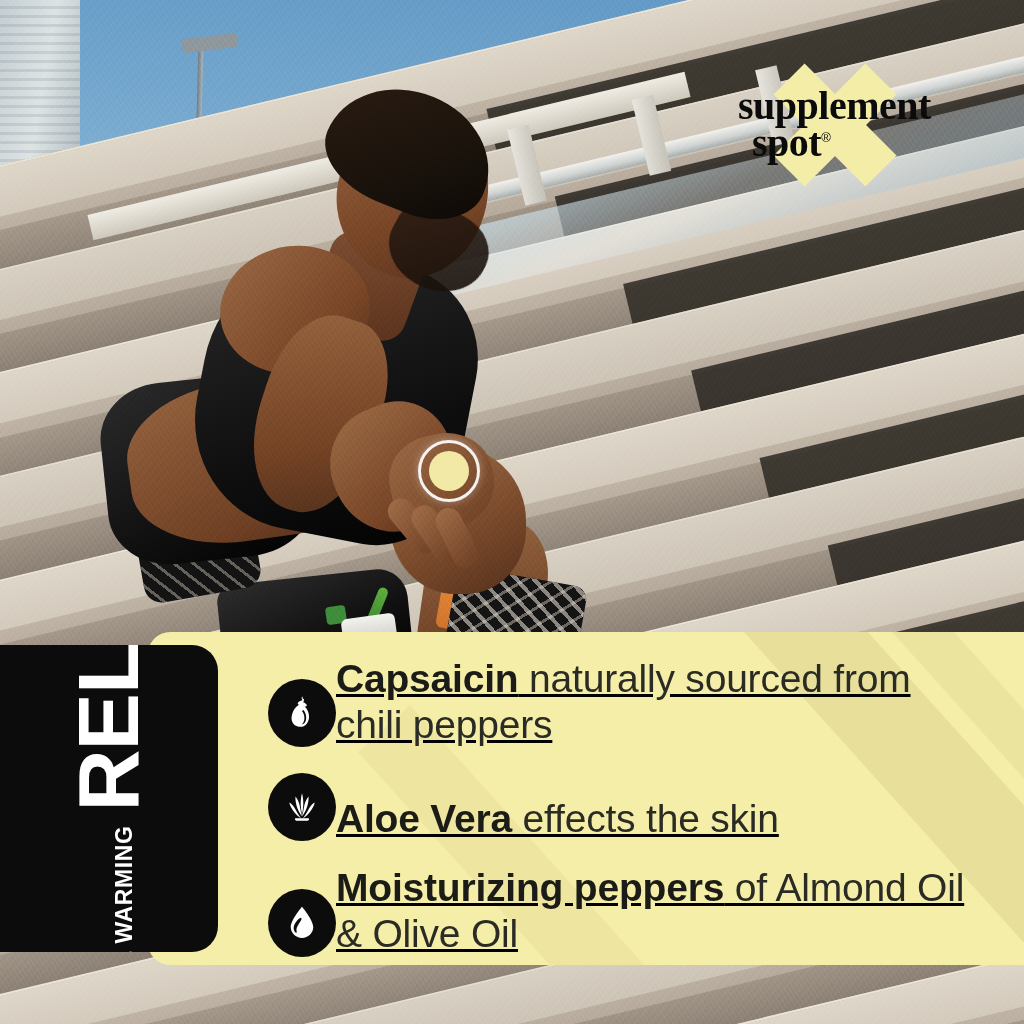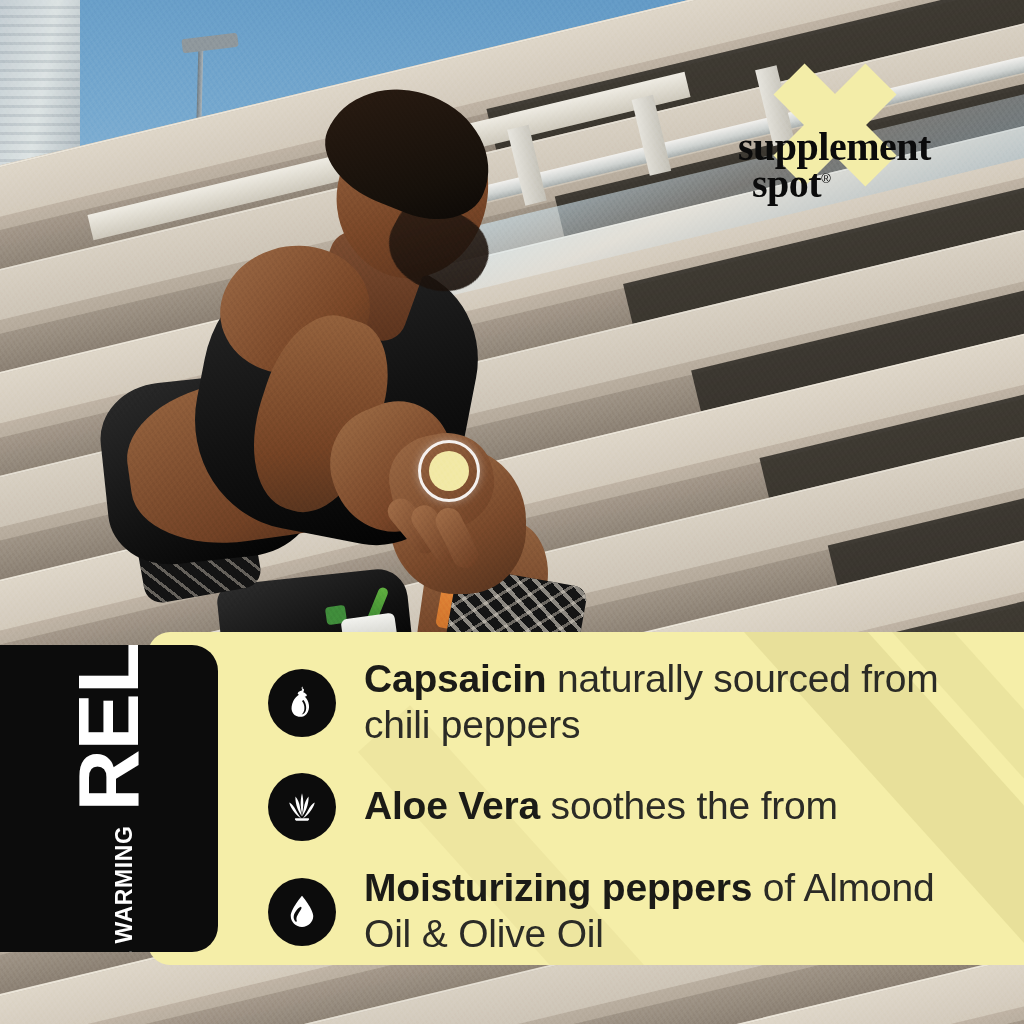--- a/index.html
+++ b/index.html
@@ -247,21 +247,21 @@
     position:absolute;left:50%;top:0;width:44px;height:130px;
     margin-left:-22px;background:#f3eda8;
   }
   .logo-x span:first-child{transform:rotate(45deg);}
   .logo-x span:last-child{transform:rotate(-45deg);}
   .logo-word{
     position:absolute;left:0;top:30px;width:100%;
     font-family:"Liberation Serif", serif;
     font-weight:700;color:#0b0b0b;letter-spacing:-.5px;line-height:.92;
   }
-  .logo-word .l1{display:block;font-size:40px;margin-top:41px;}
+  .logo-word .l1{display:block;font-size:40px;}
   .logo-word .l2{display:block;font-size:40px;padding-left:14px;position:relative;}
   .logo-reg{
     font-family:"Liberation Sans", sans-serif;
     font-size:13px;vertical-align:super;font-weight:400;
   }
 
   
   .yellow-panel{
     position:absolute;left:148px;top:632px;width:876px;height:333px;
     background:#f5eea8;
@@ -295,21 +295,21 @@
   .relief{
     color:#fff;font-weight:700;font-size:86px;letter-spacing:-1px;
     line-height:.86;display:block;
   }
 
   
   .bullets{
     position:absolute;left:120px;top:24px;right:40px;
     display:flex;flex-direction:column;gap:24px;
   }
-  .bullet{display:flex;align-items:center;gap:28px;}
+  .bullet{display:flex;align-items:flex-end;text-decoration:underline;}
   .bullet-icon{
     flex:0 0 auto;width:68px;height:68px;border-radius:50%;
     background:#0c0c0c;display:flex;align-items:center;justify-content:center;
     margin-top:2px;
   }
   .bullet-icon svg{width:40px;height:40px;display:block;}
   .bullet-text{
     font-size:39px;line-height:1.17;color:#2b2b26;font-weight:400;
     max-width:660px;letter-spacing:-.2px;
   }
@@ -452,21 +452,21 @@
           <svg viewBox="0 0 64 64" fill="#fff" aria-hidden="true">
             <path d="M32 10c-1.6 5.8-2.3 12.5-2 19.3.2 5.3 1 10.3 2 14.7 1-4.4 1.8-9.4 2-14.7.3-6.8-.4-13.5-2-19.3z"></path>
             <path d="M21.5 15.2c-.3 6 .8 12.7 3.3 19 2 5 4.5 9.3 7.2 12.5-1.3-4.3-2.3-9.3-3.2-14.5-1.1-6.6-3.5-12.8-7.3-17z"></path>
             <path d="M42.5 15.2c-3.8 4.2-6.2 10.4-7.3 17-.9 5.2-1.9 10.2-3.2 14.5 2.7-3.2 5.2-7.5 7.2-12.5 2.5-6.3 3.6-13 3.3-19z"></path>
             <path d="M11.5 24.8c1.5 5.6 4.6 11.4 8.9 16.4 3.3 3.8 6.8 6.8 10.1 8.7-2.8-3.5-5.6-7.9-8.2-12.8-3.2-6.1-7.1-10.8-10.8-12.3z"></path>
             <path d="M52.5 24.8c-3.7 1.5-7.6 6.2-10.8 12.3-2.6 4.9-5.4 9.3-8.2 12.8 3.3-1.9 6.8-4.9 10.1-8.7 4.3-5 7.4-10.8 8.9-16.4z"></path>
             <path d="M22 50h20c.8 0 1.4.7 1.3 1.5-.2 1.4-1.5 2.5-3 2.5H23.7c-1.5 0-2.8-1.1-3-2.5-.1-.8.5-1.5 1.3-1.5z"></path>
           </svg>
         </div>
         <div class="bullet-text">
-          <b>Aloe Vera</b><span> soothes the from</span>
+          <b>Aloe Vera</b><span> effects the skin</span>
         </div>
       </div>
 
       <div class="bullet">
         <div class="bullet-icon">
           <svg viewBox="0 0 64 64" fill="#fff" aria-hidden="true">
             <path d="M32 6S14 27.5 14 38.5C14 48.2 22.1 56 32 56s18-7.8 18-17.5C50 27.5 32 6 32 6zm-2.6 17.8c1.4-.5 2.3.9 1.6 2.6-1.2 2.9-4 6.6-6.2 10.6-1.6 2.9-2.2 5.6-1.3 8.4.5 1.6-.8 2.7-2 1.6-2.4-2.2-3.4-5.6-2.6-9.3 1.2-5.6 6.3-12.2 10.5-13.9z"></path>
           </svg>
         </div>
         <div class="bullet-text">

